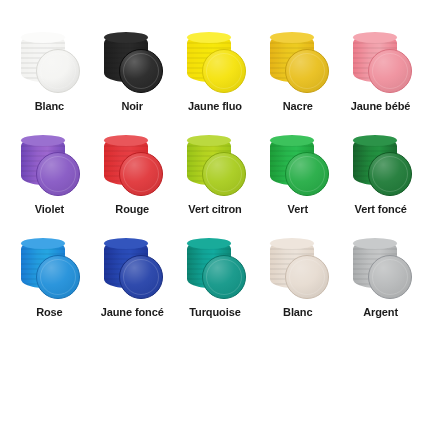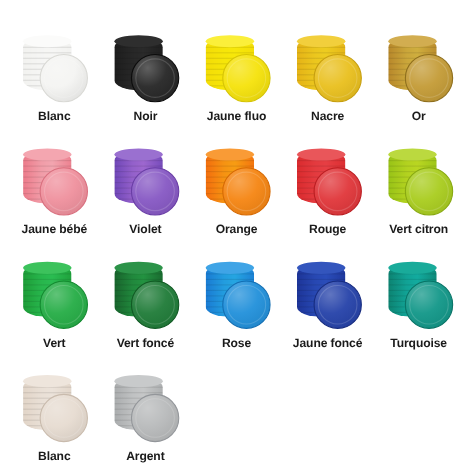--- a/index.html
+++ b/index.html
@@ -128,50 +128,34 @@
     </div>
     <div class="swatch-cell">
       <div class="disc-stack" style="--c: #e9bf1b; --ctop: #f2cf3c; --cedge: #c79f10;">
         <div class="stack-back"></div>
         <div class="stack-top"></div>
         <div class="disc-front"></div>
       </div>
       <div class="swatch-label">Nacre</div>
     </div>
     <div class="swatch-cell">
-      <div class="disc-stack" style="--c: #c39a34; --ctop: #d2ad50; --cedge: #8f6f1d;">
-        <div class="stack-back"></div>
-        <div class="stack-top"></div>
-        <div class="disc-front"></div>
-      </div>
-      <div class="swatch-label">Or</div>
-    </div>
-    <div class="swatch-cell">
       <div class="disc-stack" style="--c: #ef8f9c; --ctop: #f4a6b0; --cedge: #d9707f;">
         <div class="stack-back"></div>
         <div class="stack-top"></div>
         <div class="disc-front"></div>
       </div>
       <div class="swatch-label">Jaune bébé</div>
     </div>
     <div class="swatch-cell">
       <div class="disc-stack" style="--c: #8556c3; --ctop: #9a70d0; --cedge: #6a3ea6;">
         <div class="stack-back"></div>
         <div class="stack-top"></div>
         <div class="disc-front"></div>
       </div>
       <div class="swatch-label">Violet</div>
-    </div>
-    <div class="swatch-cell">
-      <div class="disc-stack" style="--c: #f58410; --ctop: #f99b36; --cedge: #d66a04;">
-        <div class="stack-back"></div>
-        <div class="stack-top"></div>
-        <div class="disc-front"></div>
-      </div>
-      <div class="swatch-label">Orange</div>
     </div>
     <div class="swatch-cell">
       <div class="disc-stack" style="--c: #e03438; --ctop: #e9565a; --cedge: #bb1e22;">
         <div class="stack-back"></div>
         <div class="stack-top"></div>
         <div class="disc-front"></div>
       </div>
       <div class="swatch-label">Rouge</div>
     </div>
     <div class="swatch-cell">

